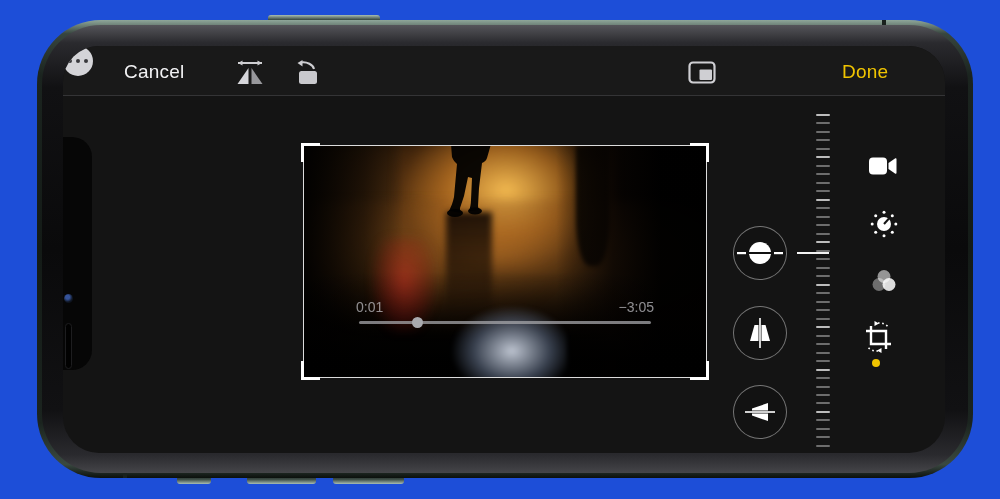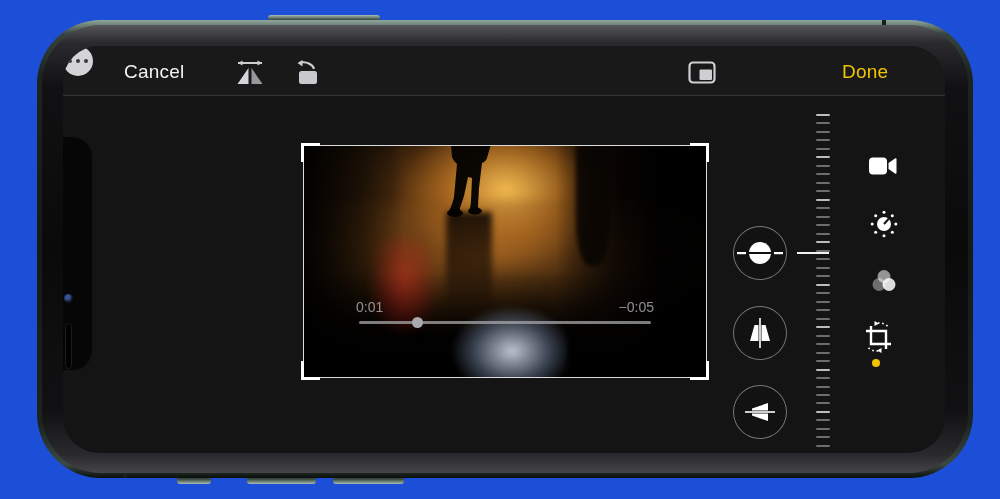--- a/index.html
+++ b/index.html
@@ -175,21 +175,21 @@
                 <path d="M14 0 L54 0 L50 14 C49 17 47 18 45 19 L42 44 L41 62 C41 64 42 65 43 66 L32 67 C33 64 34 60 34 56 L35 34 L31 33 L27 52 L23 64 C23 66 23 67 24 69 L12 67 C14 63 16 58 17 53 L20 20 C18 18 16 16 15 13 Z" fill="#010101" opacity=".95"></path>
                 <ellipse cx="18" cy="69" rx="8" ry="4" fill="#010101" opacity=".95"></ellipse>
                 <ellipse cx="38" cy="67" rx="7" ry="3.5" fill="#010101" opacity=".95"></ellipse>
               </svg>
             </div>
             <div class="sc-bottom"></div>
             <div class="sc-red"></div>
             <div class="sc-sparkle"></div>
 
             <span class="time time-left">0:01</span>
-            <span class="time time-right">−0:05</span>
+            <span class="time time-right">−3:05</span>
             <div class="track"></div>
             <div class="playhead" style="left: 107.9px;"></div>
           </div>
           <div class="handle h-tl"></div>
           <div class="handle h-tr"></div>
           <div class="handle h-bl"></div>
           <div class="handle h-br"></div>
         </div>
 
         <div class="circle-btn cb-1">

